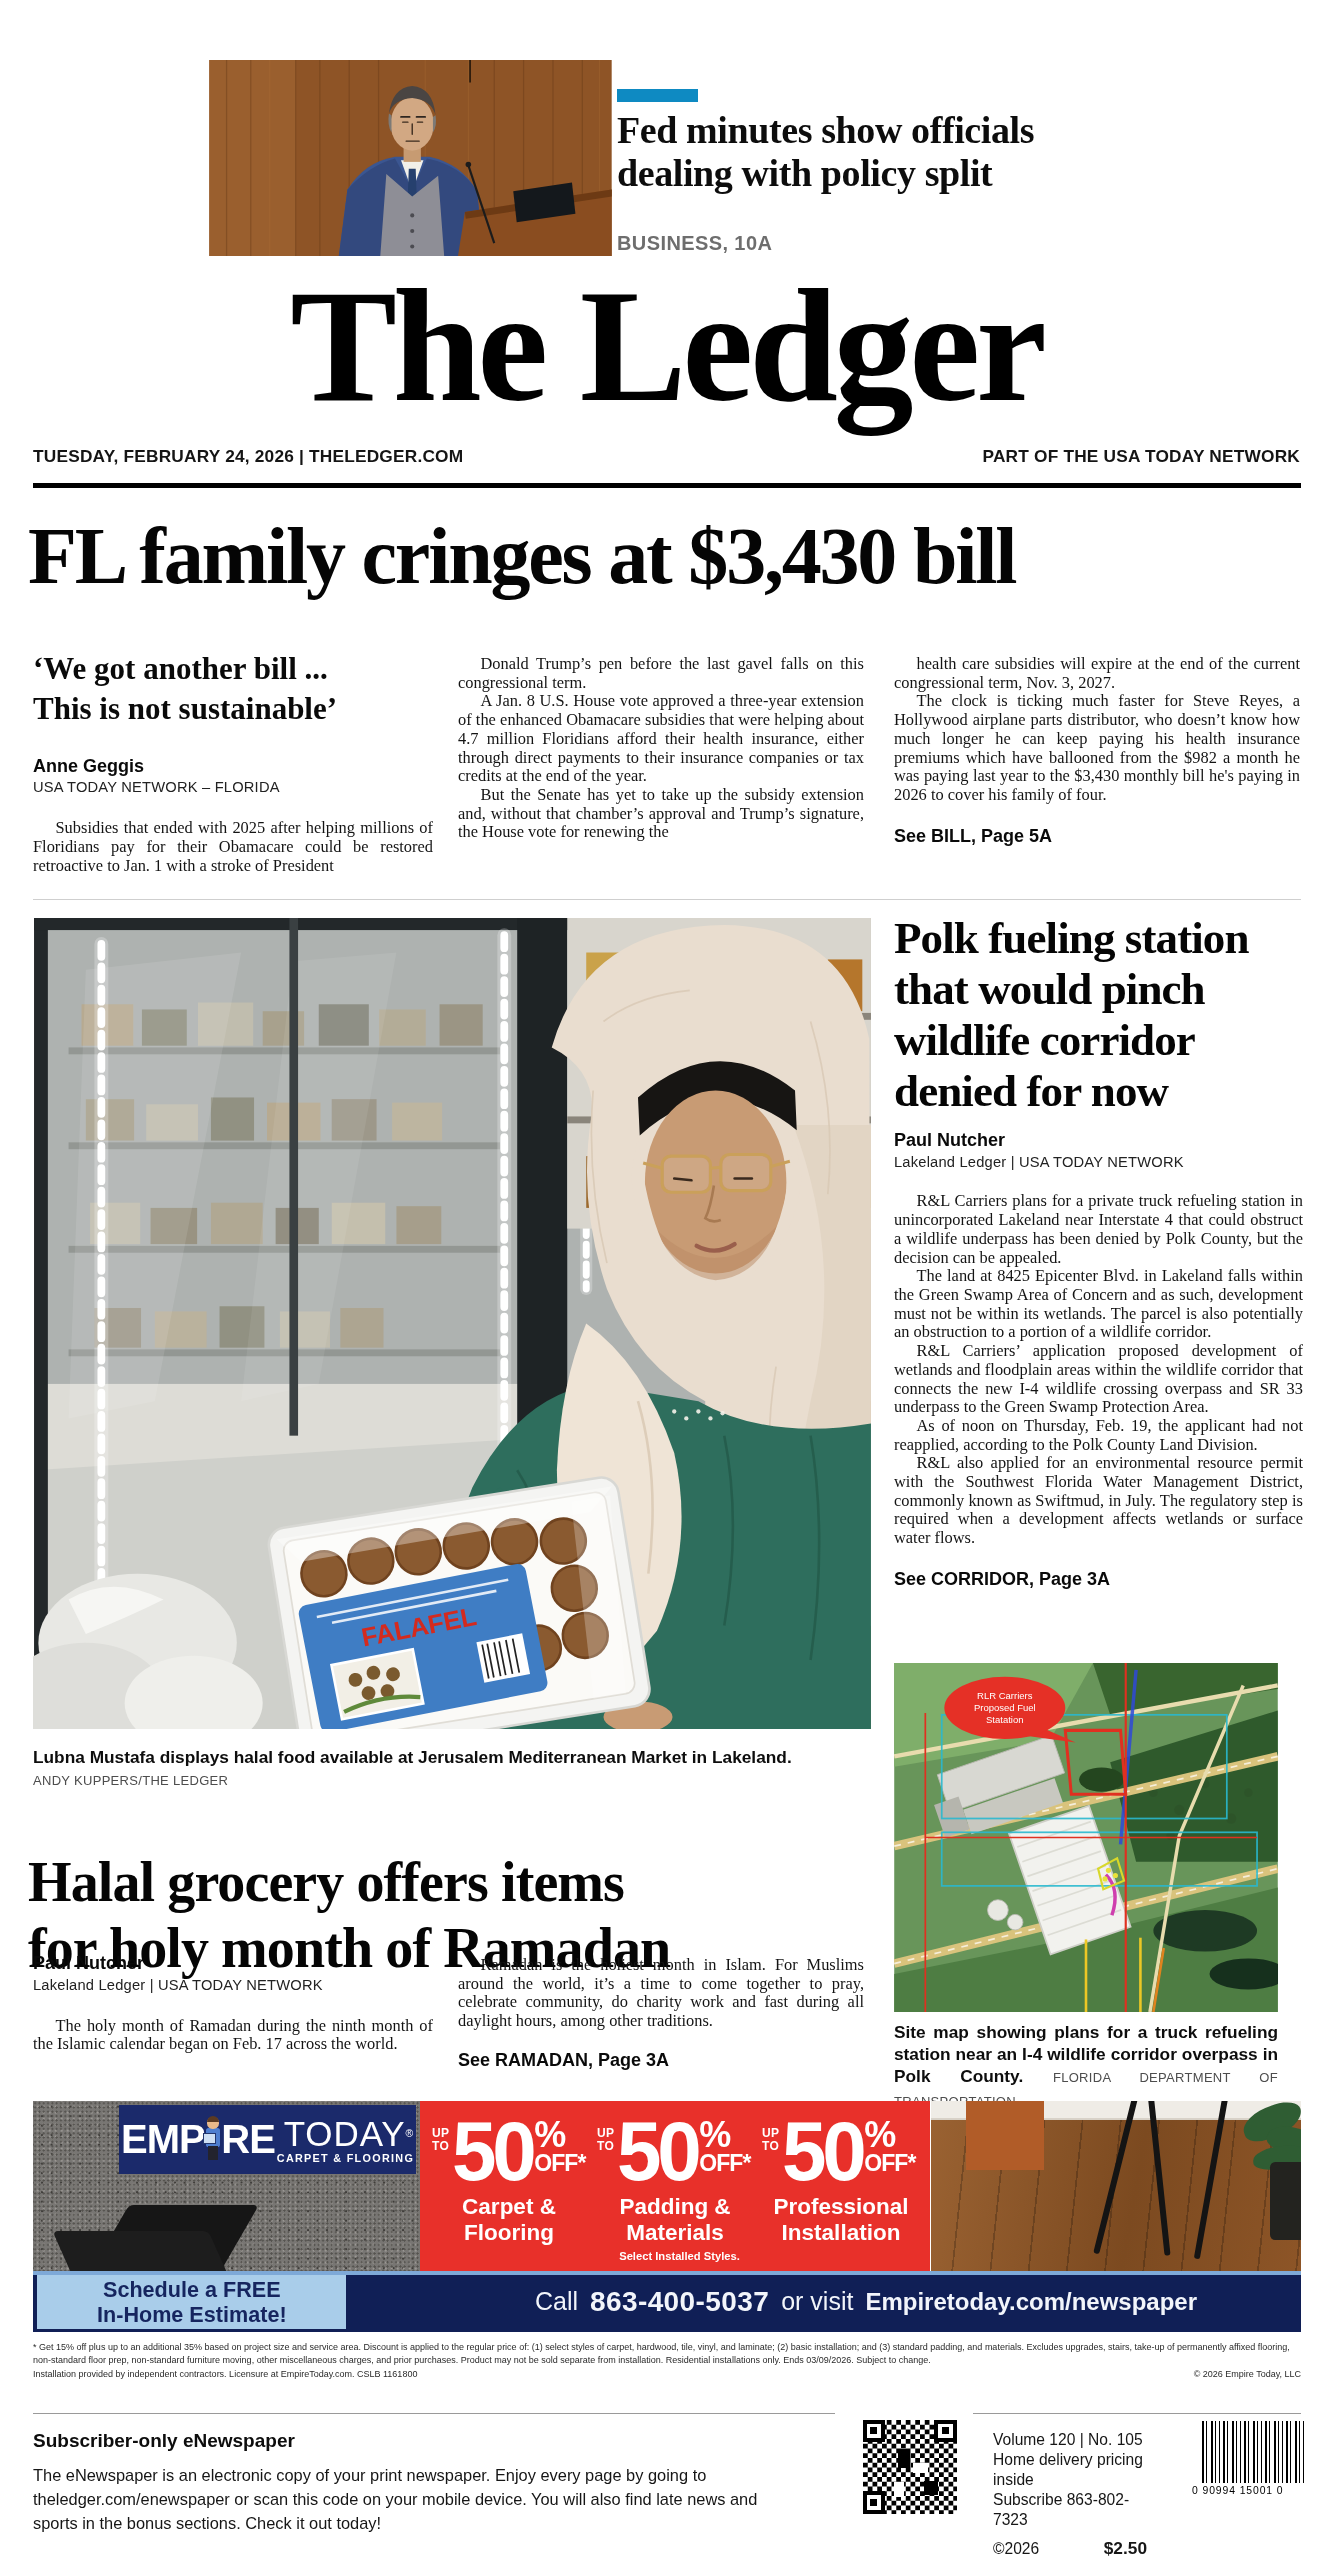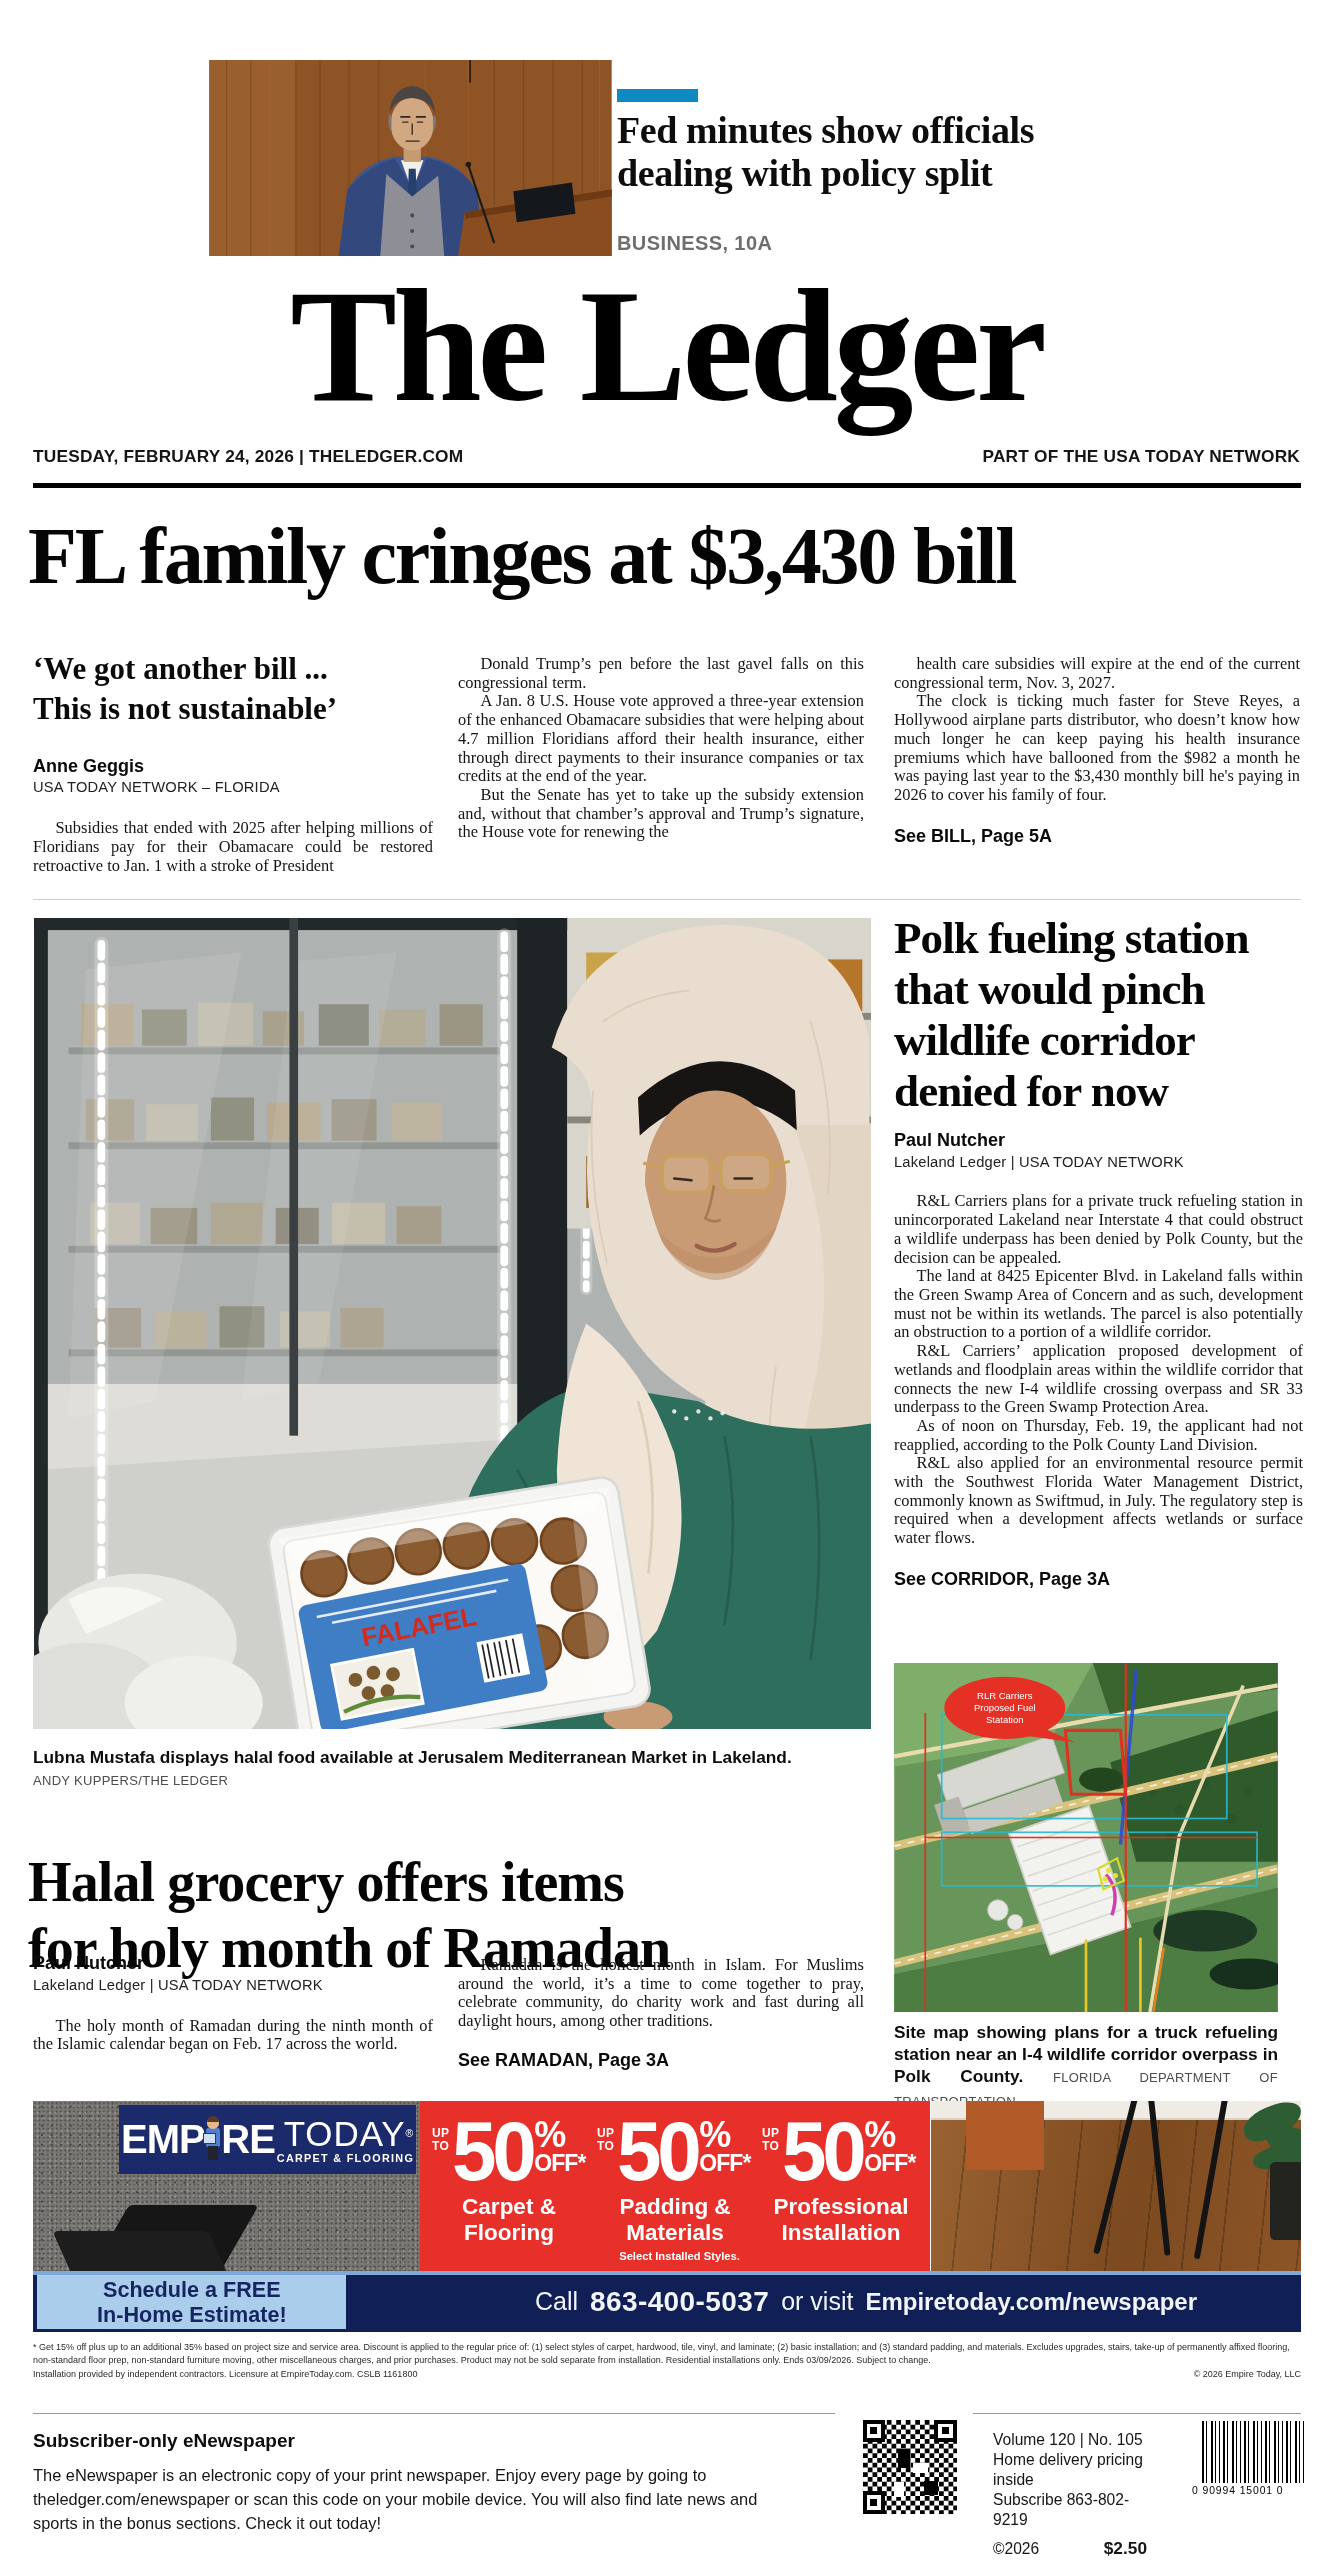--- a/index.html
+++ b/index.html
@@ -671,21 +671,21 @@
       <div class="qr-finder" id="qf3"></div>
       <div class="qr-patch-b" style="left:35px;top:29px;width:12px;height:19px;"></div>
       <div class="qr-patch-w" style="left:50px;top:43px;width:15.6px;height:10.4px;"></div>
       <div class="qr-patch-b" style="left:61px;top:61px;width:14px;height:14px;"></div>
       <div class="qr-patch-w" style="left:31px;top:62px;width:10.4px;height:15.6px;"></div>
     </div>
   </div>
   <div class="abs" id="vol-block">
     <div>Volume 120 | No. 105</div>
     <div>Home delivery pricing inside</div>
-    <div>Subscribe 863-802-9219</div>
+    <div>Subscribe 863-802-7323</div>
     <div id="vol-price-row">
       <span>©2026</span>
       <span id="price">$2.50</span>
     </div>
   </div>
   <div class="abs" id="barcode"></div>
   <div class="abs" id="barcode-digits">0 90994 15001 0</div>
 
 </div>
 

